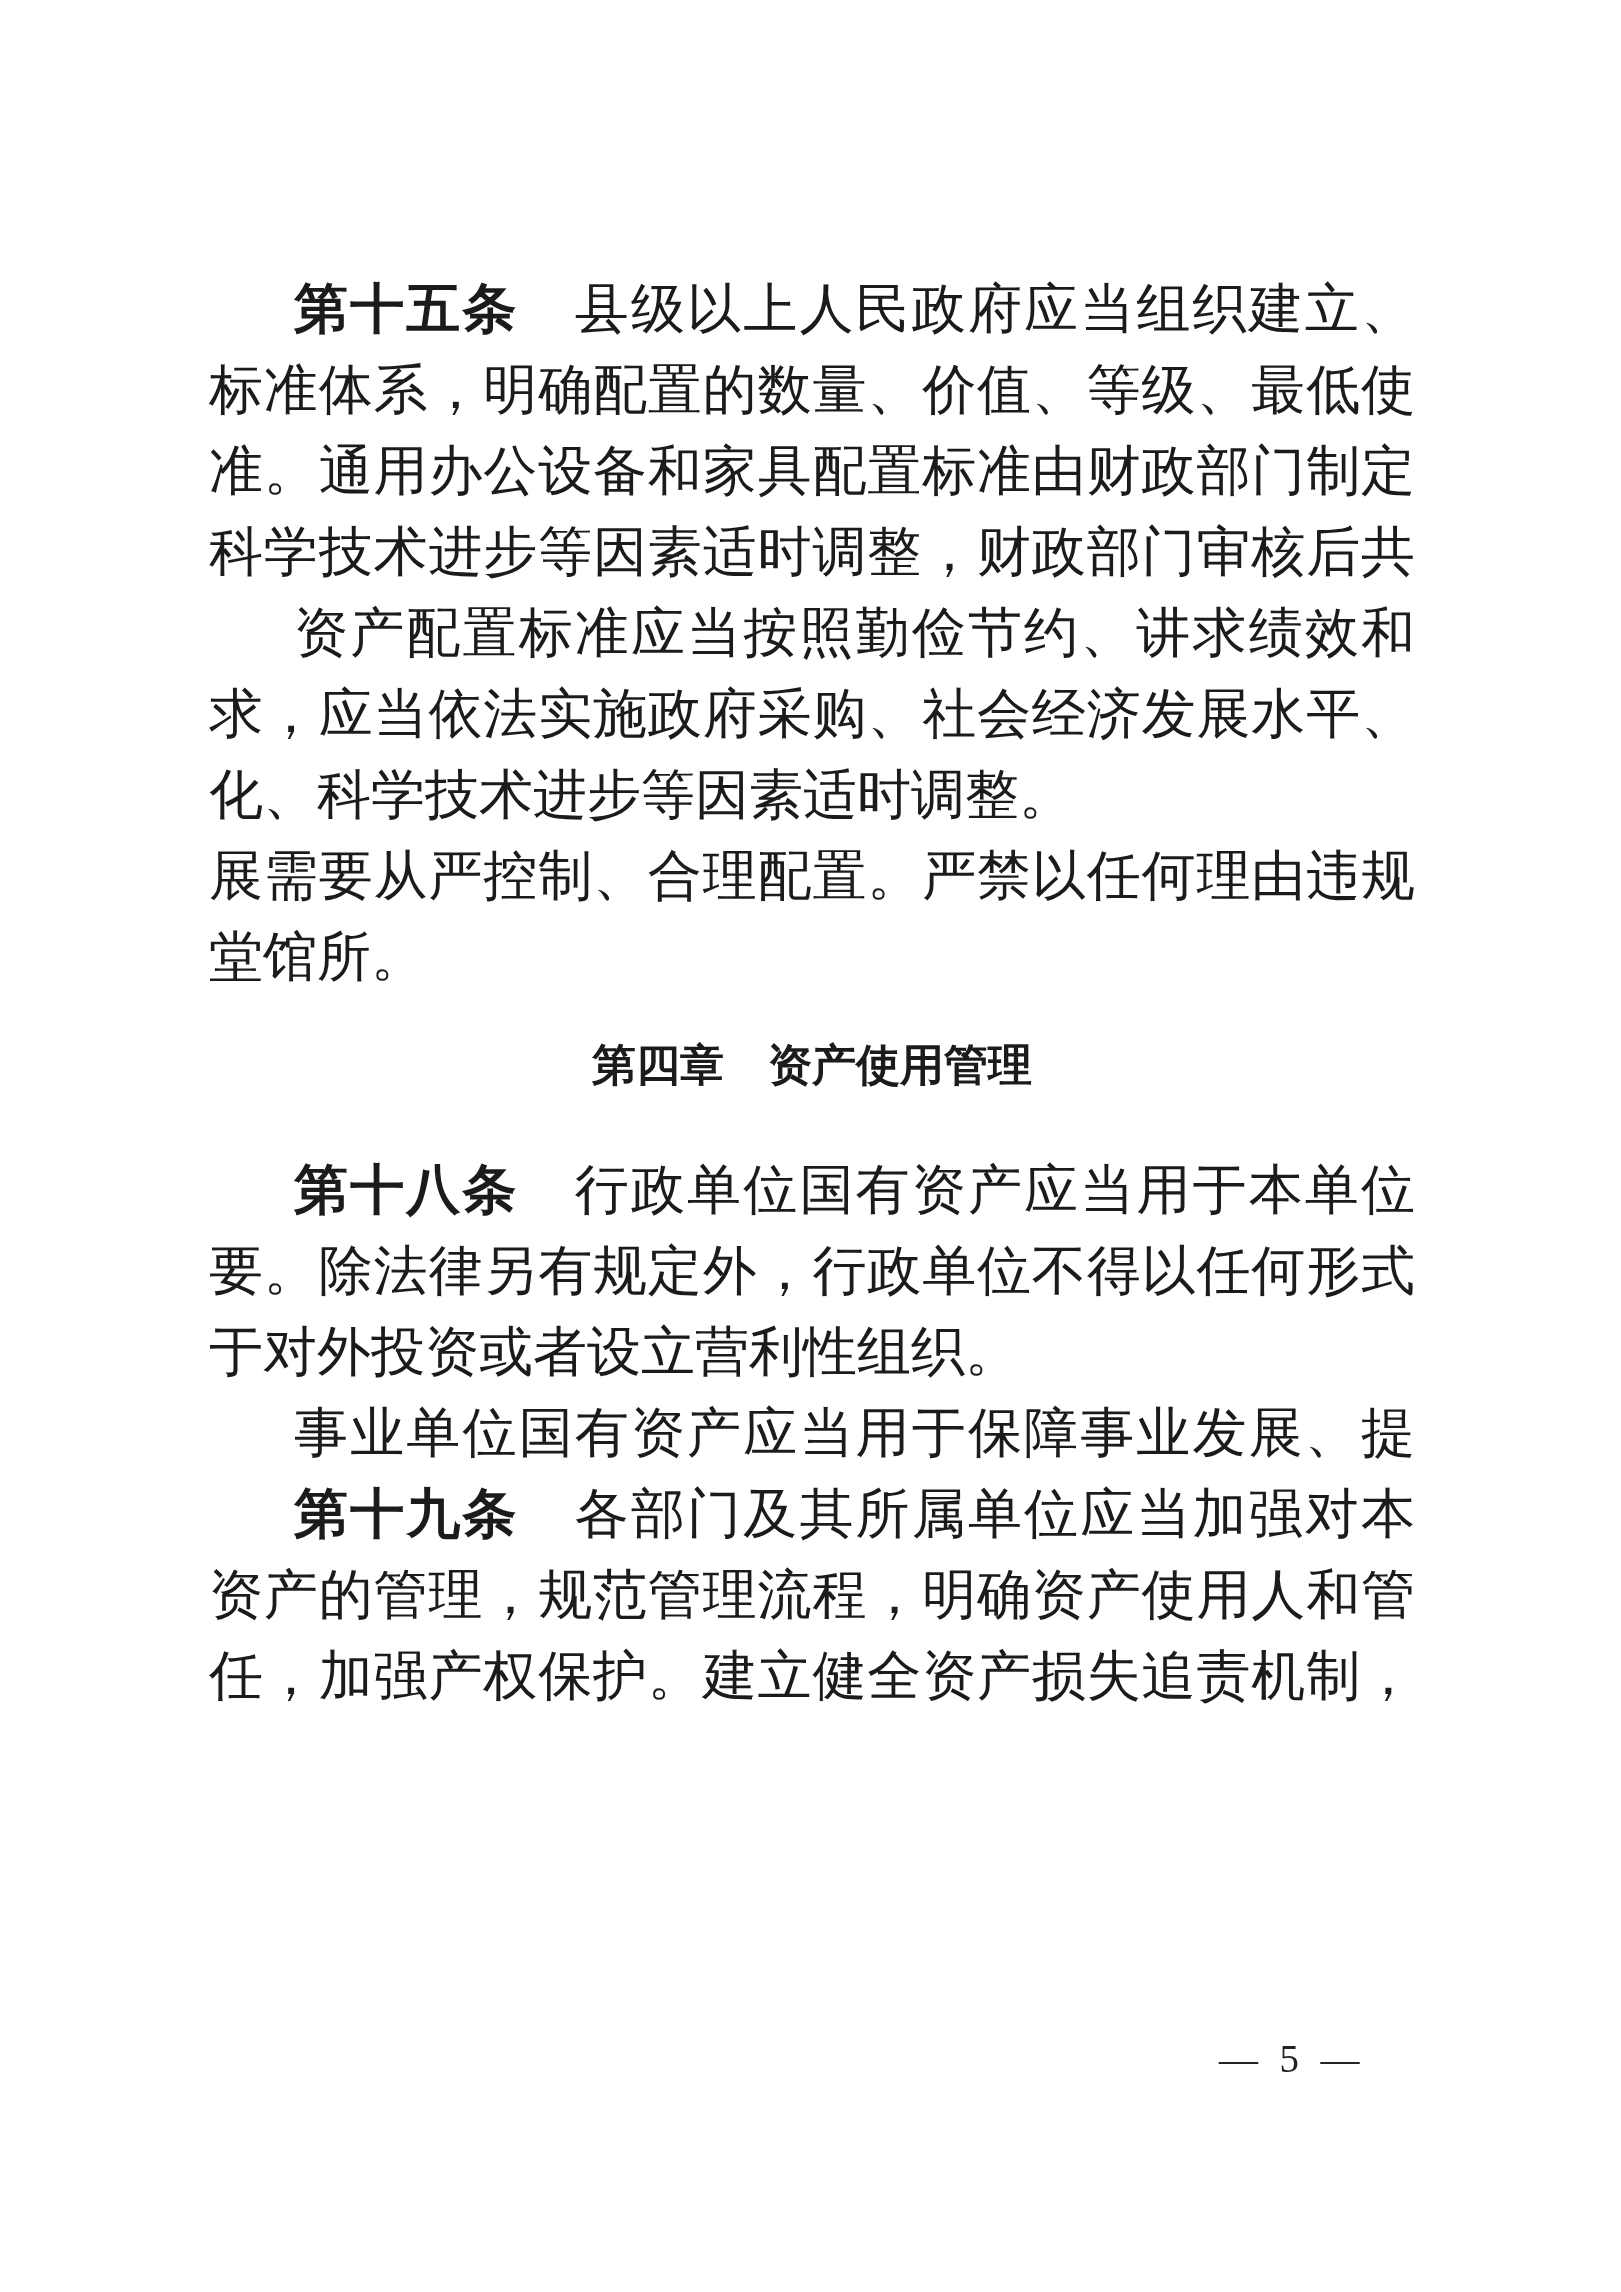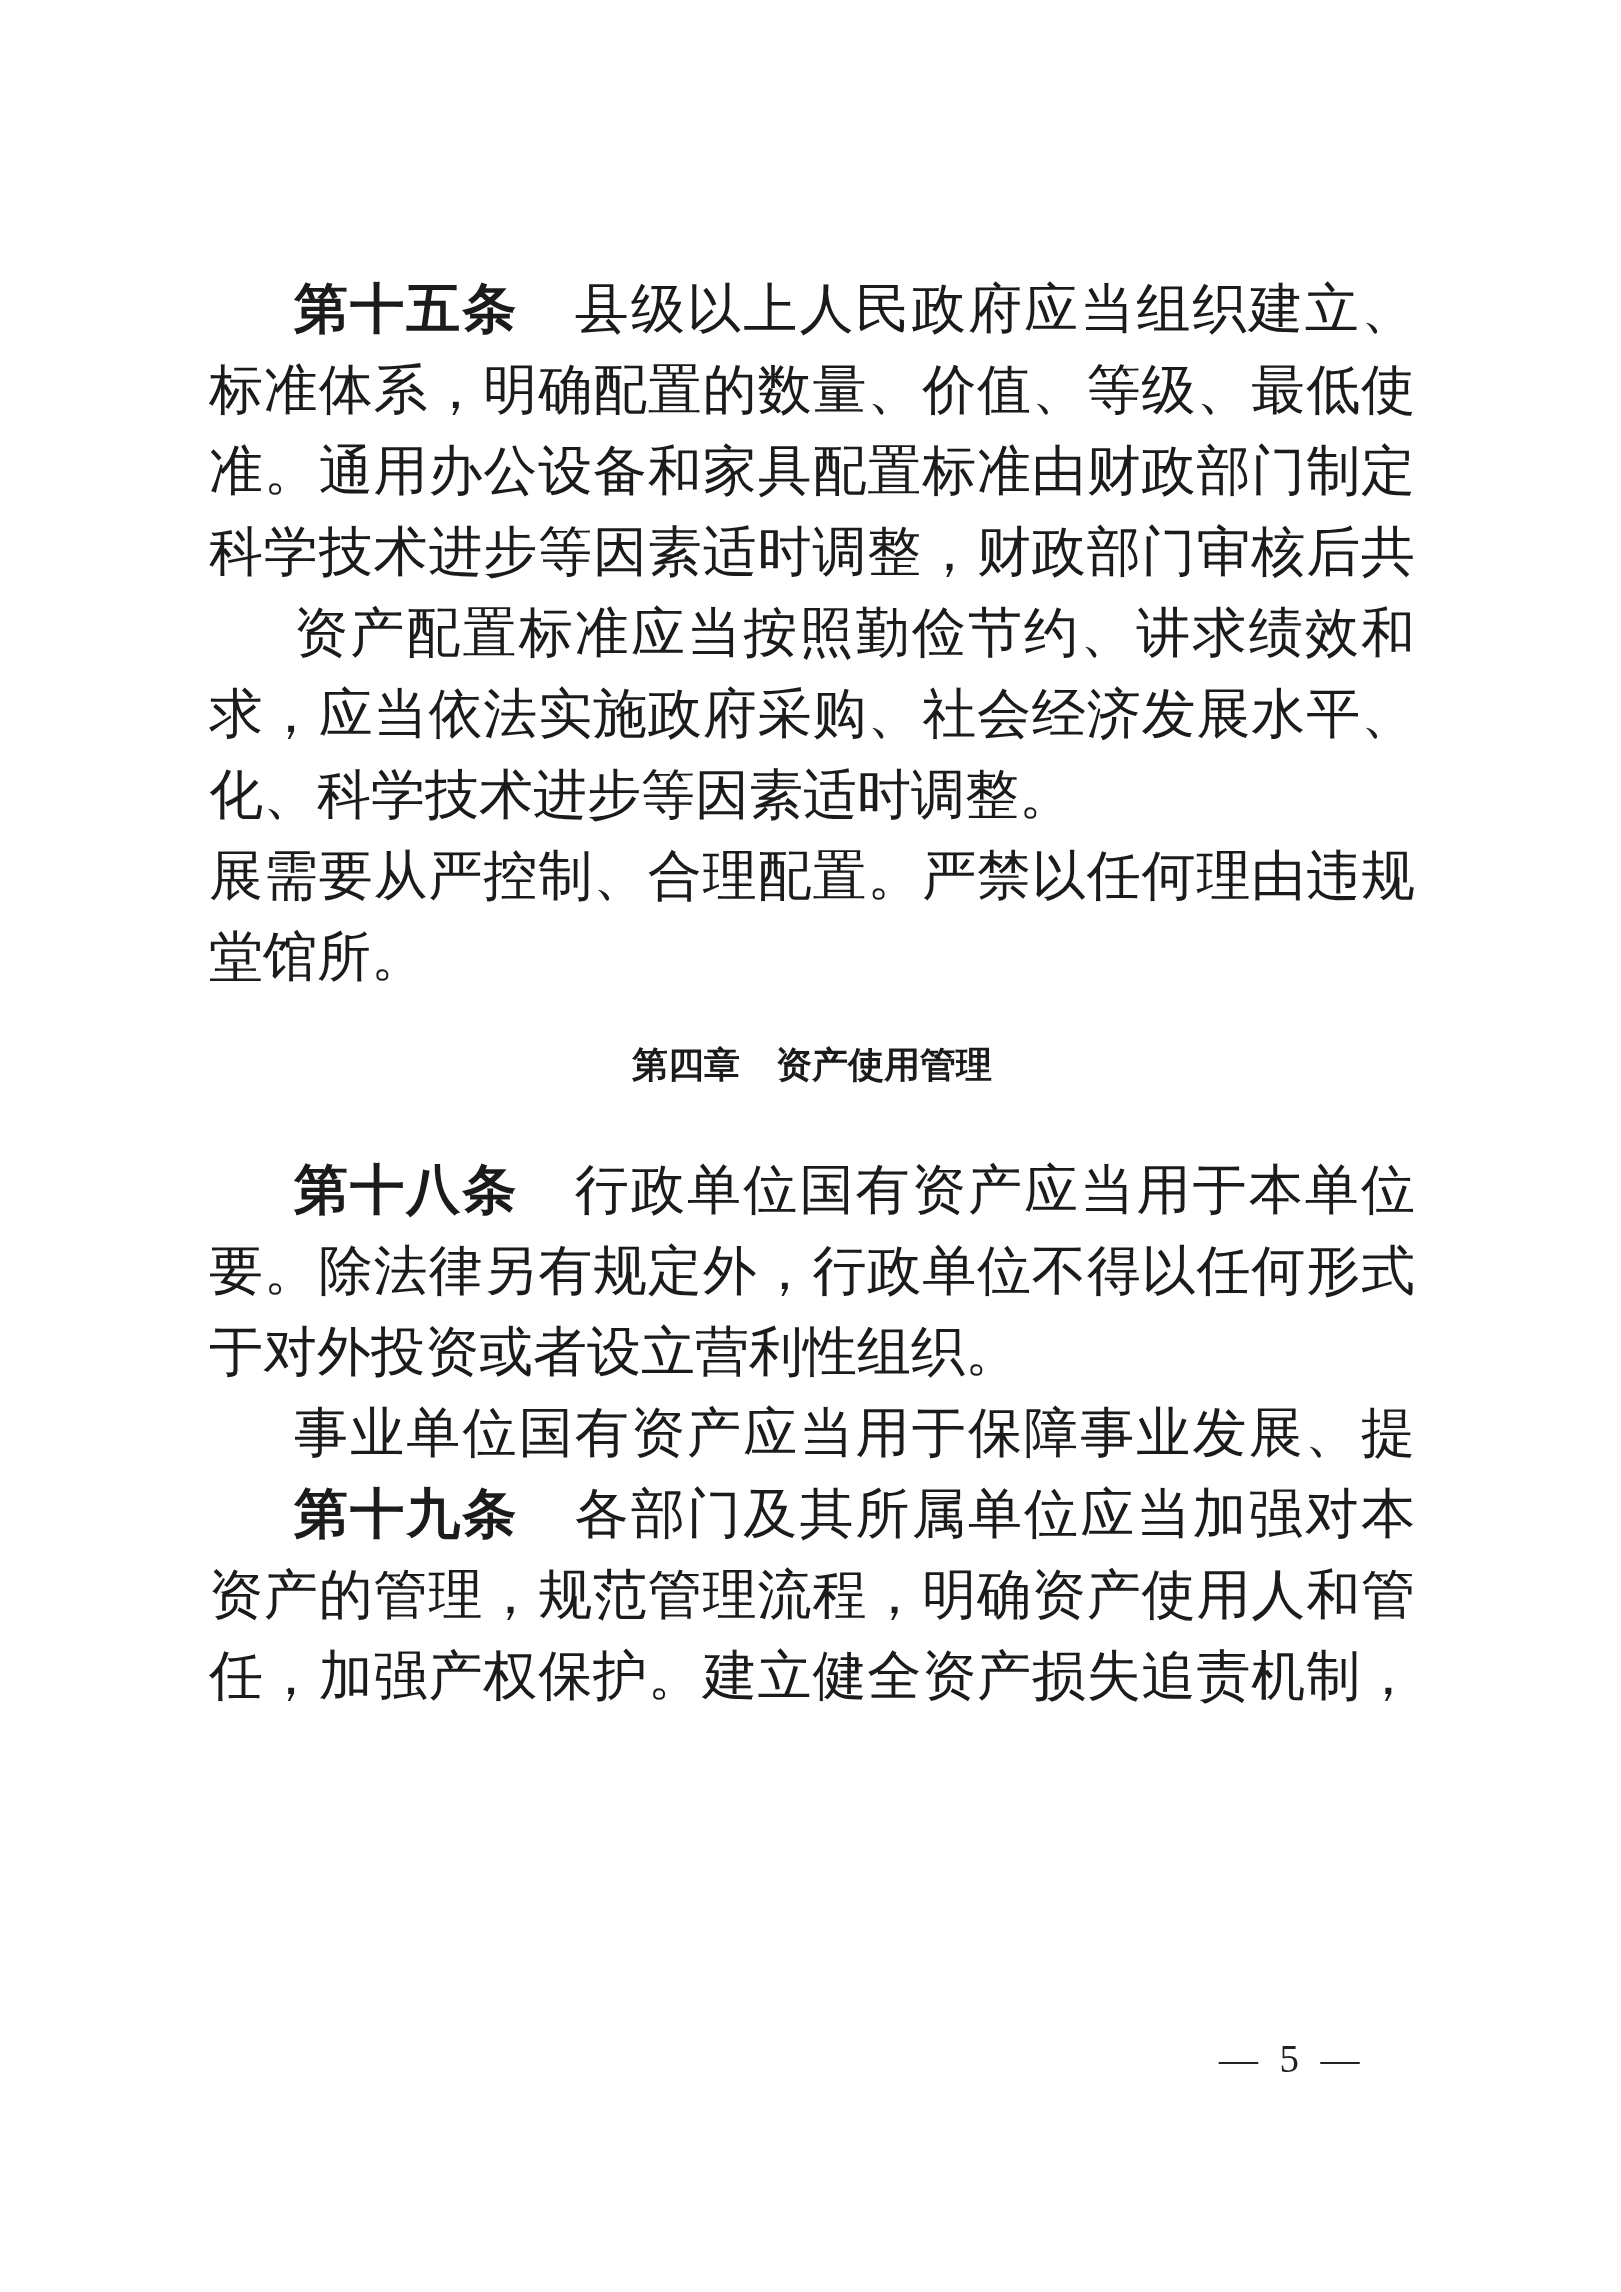--- a/index.html
+++ b/index.html
@@ -23,21 +23,21 @@
     overflow: hidden;
     text-align: justify;
     text-align-last: justify;
     text-justify: inter-character;
     letter-spacing: 0;
   }
   .line.nojust { text-align-last: left; }
   .line.indent { text-indent: 85px; }
   .lead { font-weight: 700; }
   .chapter {
-    font-size: 36px;
+    font-size: 44px;
     font-weight: 700;
     line-height: 81px;
     height: 81px;
     text-align: center;
     margin: 27.4px 0 44px 0;
   }
   .footer {
     position: absolute;
     left: 1219px; top: 2035px;
     font-size: 39px;

